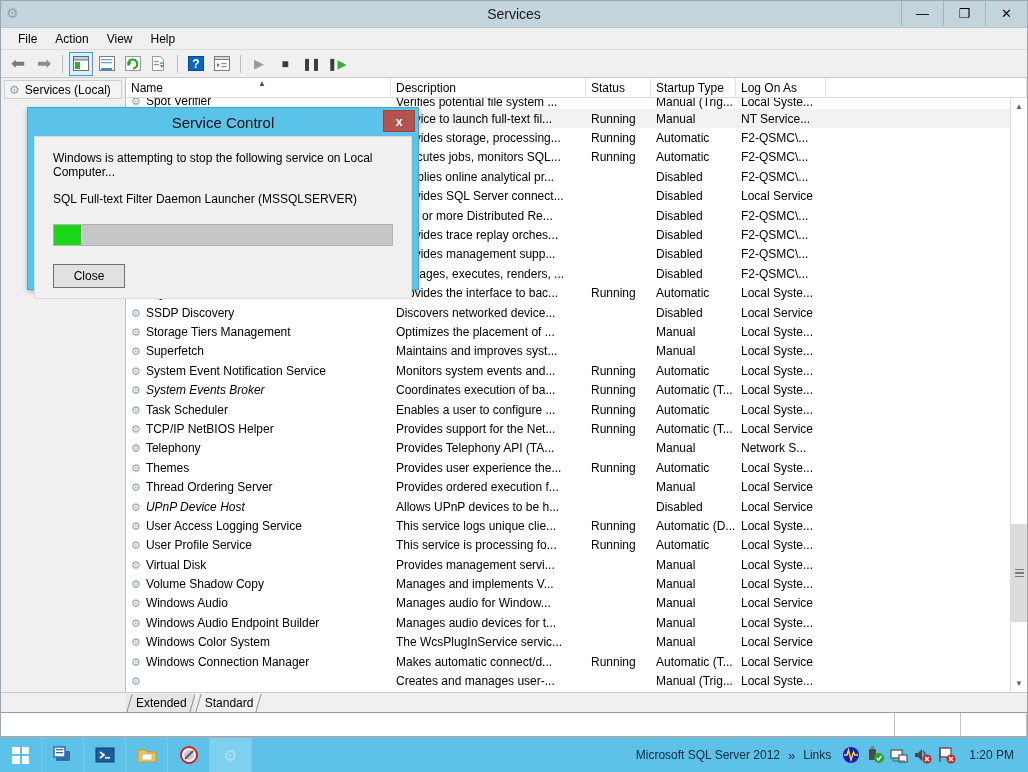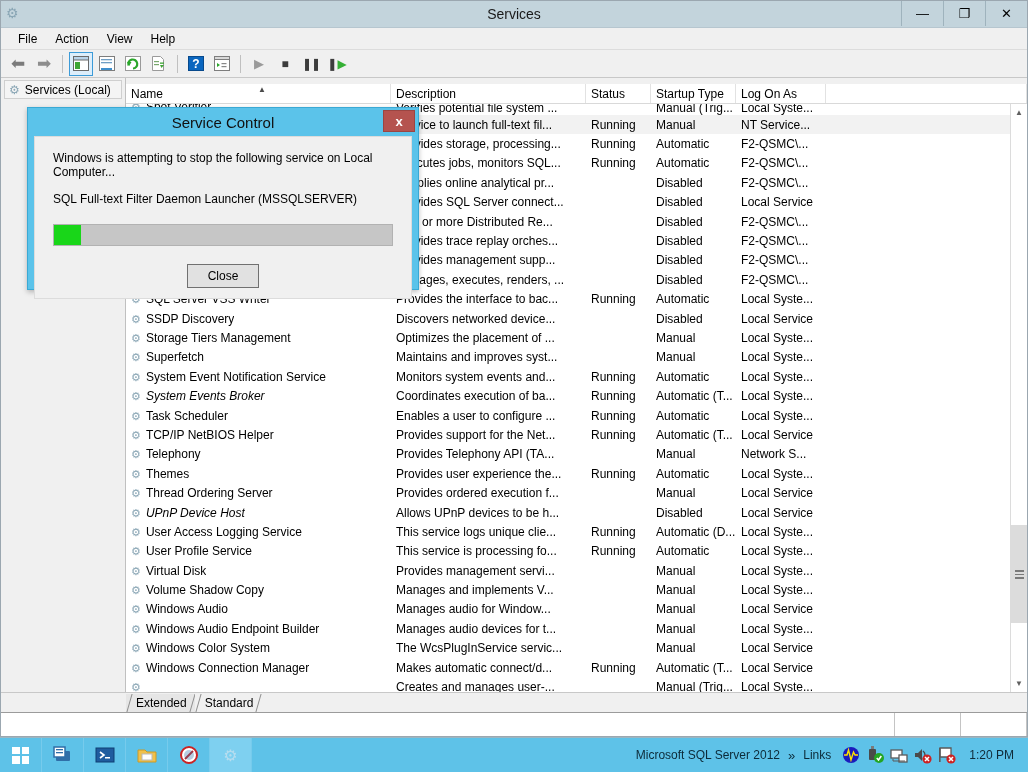--- a/index.html
+++ b/index.html
@@ -112,21 +112,20 @@
     font-size: 12px;
   }
   #sidebar-node .gear-glyph { margin-right: 5px; font-size: 12px; }
 
   #list-pane {
     flex: 1 1 auto;
     display: flex; flex-direction: column;
     background: #ffffff;
     min-width: 0;
     position: relative;
-    margin-top: 6px;
   }
 
   
   #col-header {
     height: 20px; flex: 0 0 20px;
     display: flex;
     background: #ffffff;
     border-bottom: 1px solid #d9d9d9;
     position: relative;
   }
@@ -268,21 +267,21 @@
     background: #c6c6c6;
     border: 1px solid #b2b2b2;
     position: relative;
     margin-bottom: 18px;
   }
   #progress-fill {
     position: absolute; left: 0; top: 0; bottom: 0;
     width: 8.4%;
     background: #19d619;
   }
-  #dlg-btn-row { display: flex; justify-content: center; }
+  #dlg-btn-row { display: flex; }
   #dlg-close-button {
     width: 72px; height: 24px;
     background: #e1e1e1;
     border: 1px solid #707070;
     font-size: 12px; color: #000;
     display: flex; align-items: center; justify-content: center;
   }
 
   
   #taskbar {

